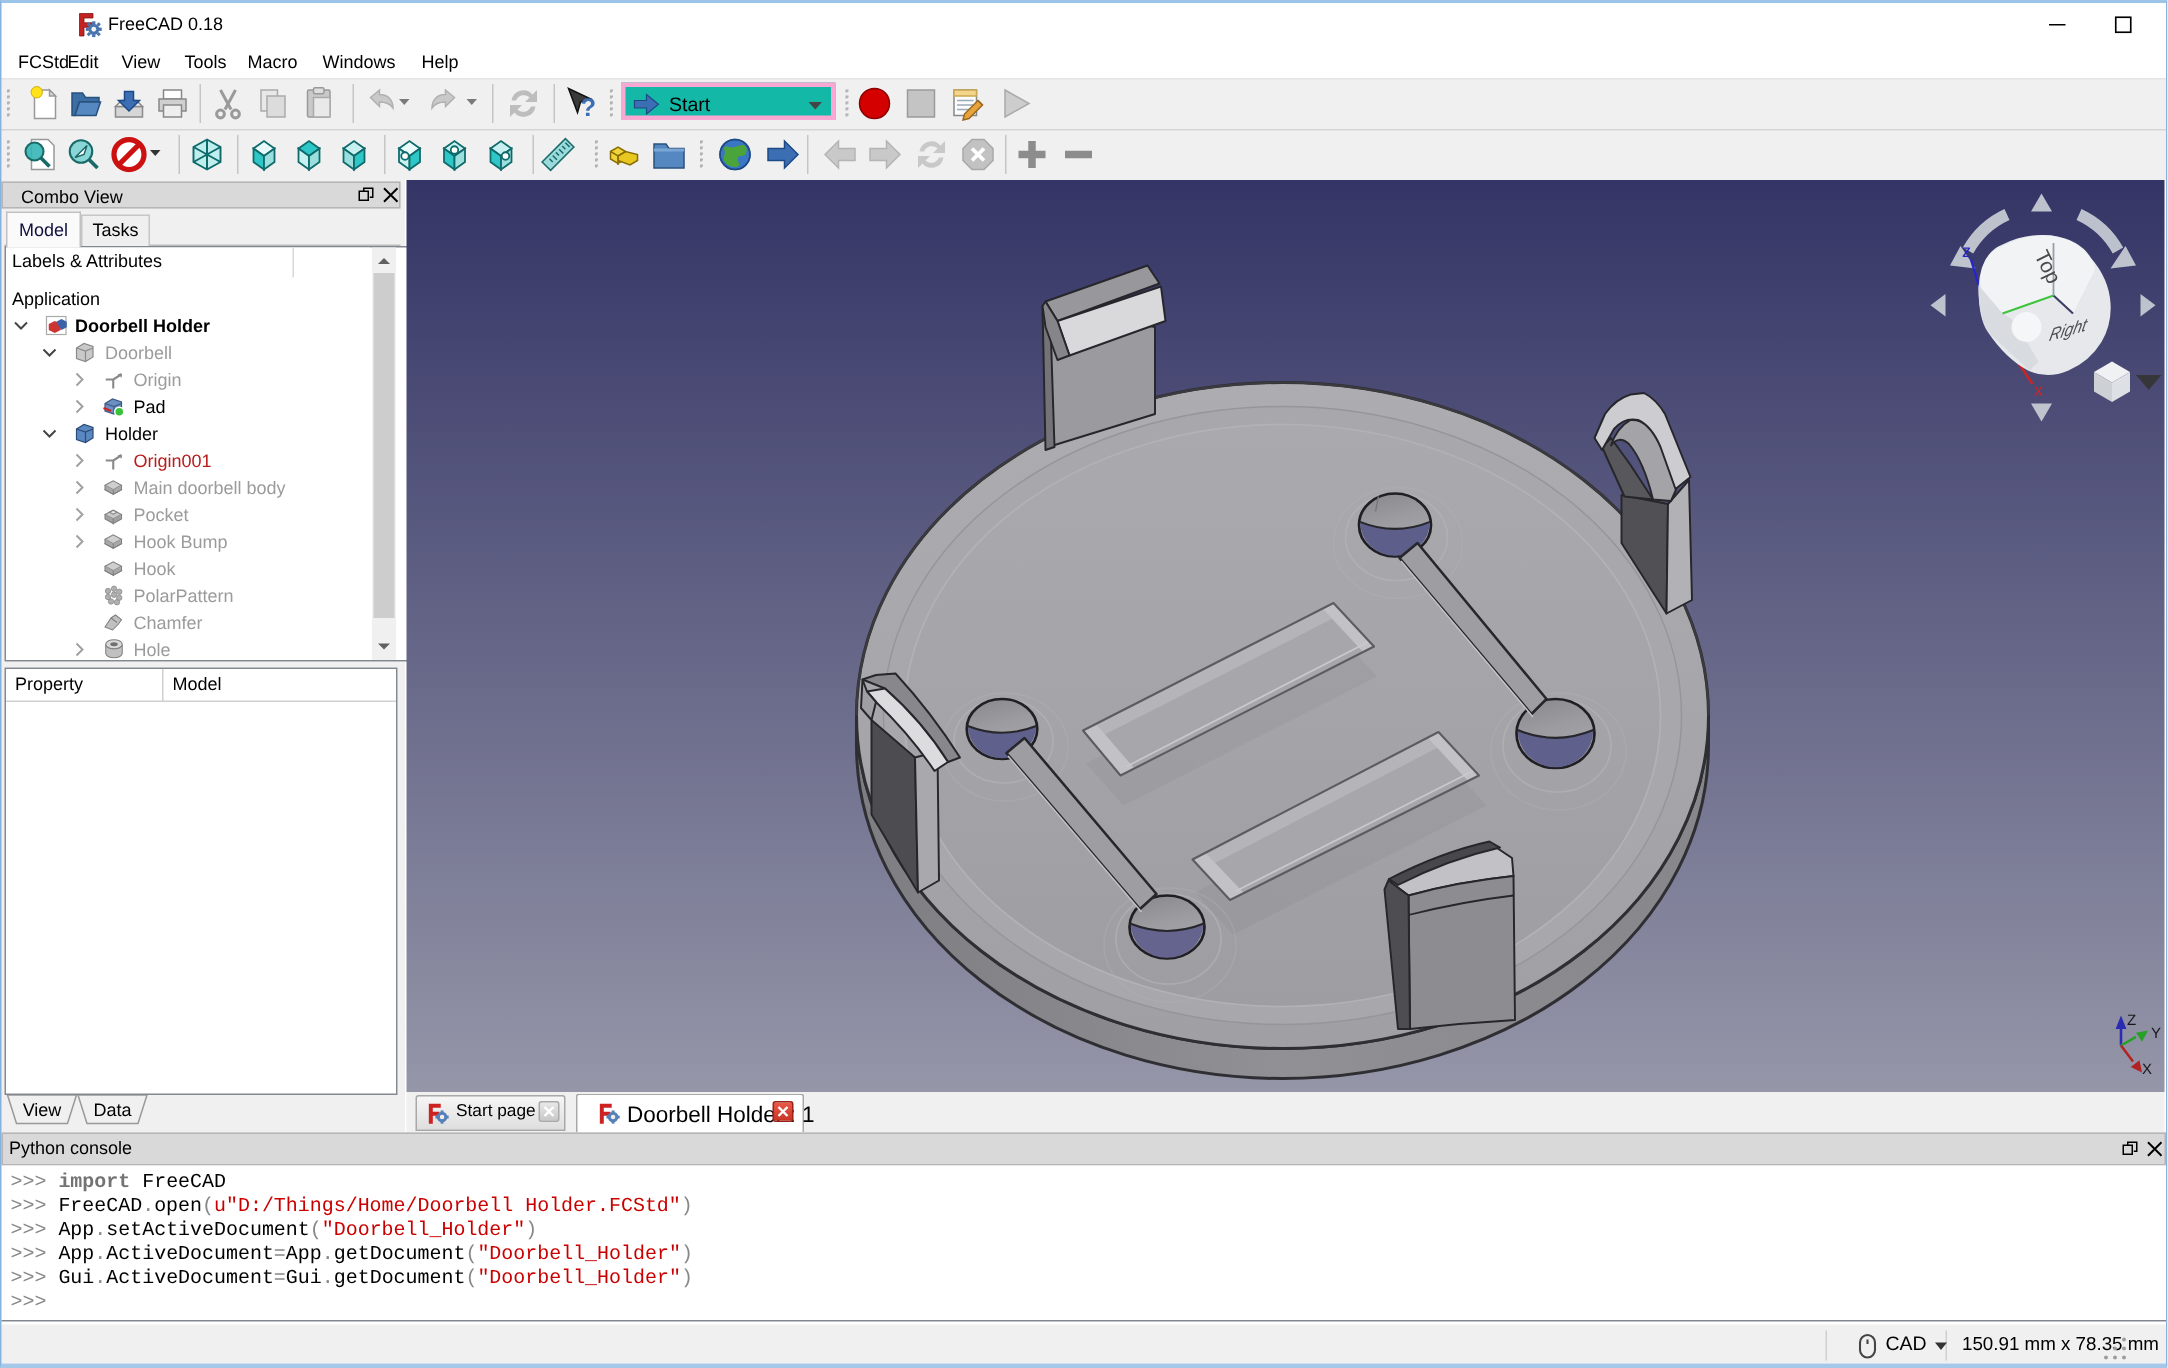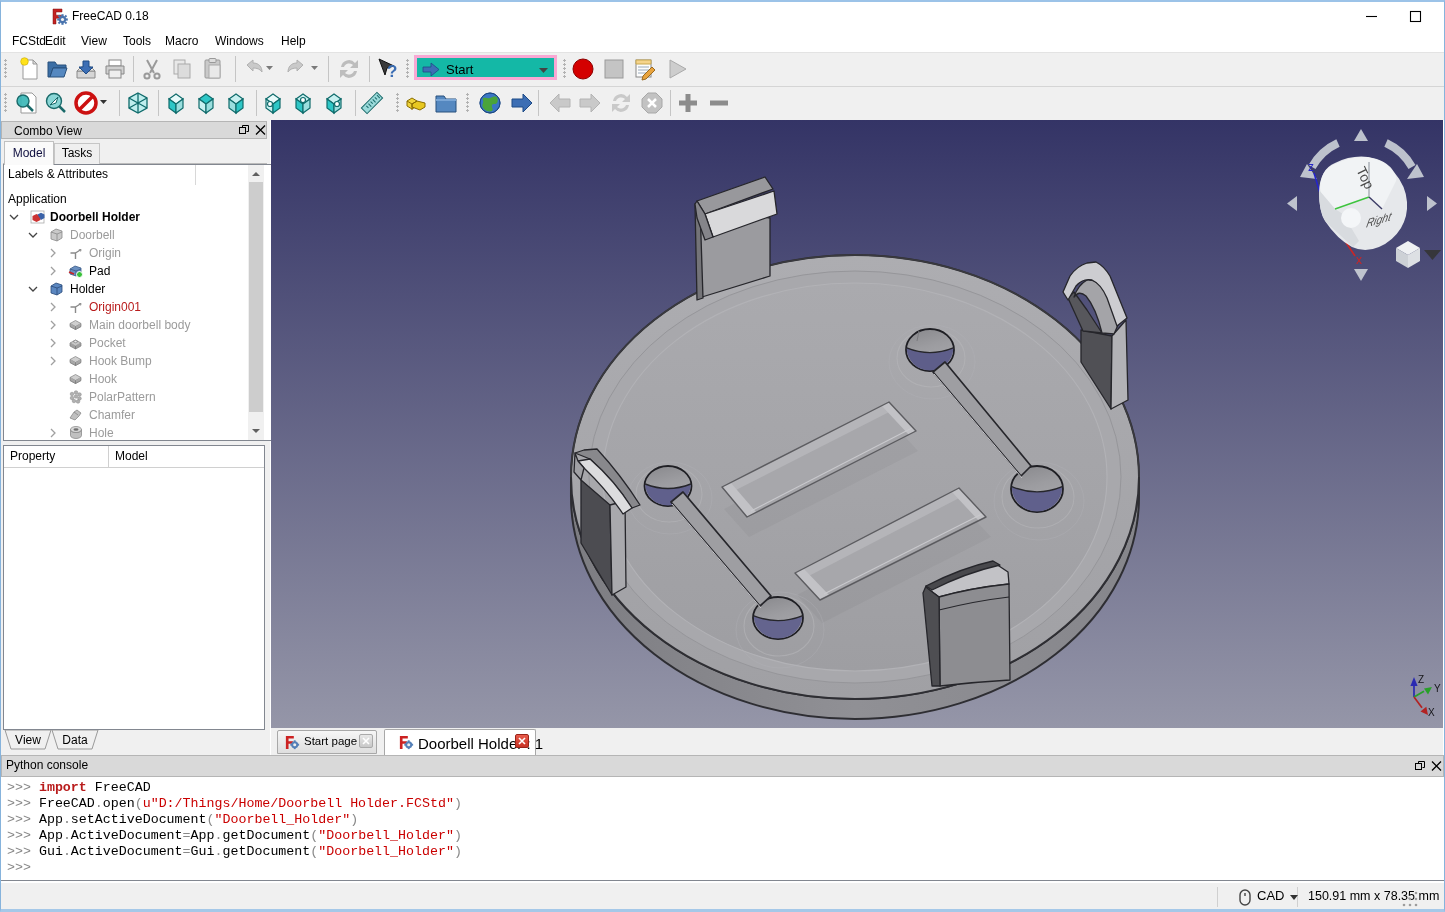--- a/index.html
+++ b/index.html
@@ -20,21 +20,21 @@
 #combo { position:absolute; left:0; top:120px; width:270px; height:635px; background:#f0f0f0; }
 #combo-title { position:absolute; left:1px; top:1px; width:266px; height:18px; background:#d9d9d9; border:1px solid #b5b5b5; font-size:12px; color:#000; padding:2px 0 0 12px; }
 .dtab { position:absolute; font-size:12px; text-align:center; }
 #tree { position:absolute; left:3px; top:44px; width:296px; height:277px; background:#fff; border:1px solid #828790; font-size:12px; }
 #prop { position:absolute; left:3px; top:325px; width:262px; height:285px; background:#fff; border:1px solid #828790; font-size:12px;padding-left:14px; }
 #pycon-title { position:absolute; left:1px; top:755px; width:1443px; height:22px; padding-top:4px; background:#d9d9d9; border:1px solid #b5b5b5; font-size:12px; padding:2px 0 0 4px; }
 #pycon { position:absolute; left:1px; top:777px; width:1443px; height:104px; background:#fff; border-bottom:1px solid #828790; font-family:"Liberation Mono", monospace; font-size:13.3px; line-height:16px; padding:3px 0 0 6px; white-space:pre; }
 #statusbar { position:absolute; left:1px; top:883px; width:1443px; height:26px; background:#f0f0f0; font-size:13px; }
 #viewport { position:absolute; left:271px; top:120px; width:1172px; height:608px; background:linear-gradient(#343466, #9596a8); overflow:hidden; }
 #mditabs { position:absolute; left:271px; top:728px; width:1172px; height:38px; background:#f0f0f0; border-bottom:none; }
-.kw { color:#b91c1c; font-weight:bold; }
+.kw { color:#737373; font-weight:bold; }
 .st { color:#ca0000; }
 .pu { color:#888; }
 </style>
 </head>
 <body>
 <div id="frame"></div>
 
 <div id="titlebar">
   <svg class="abs" style="left:10px;top:6px" width="17" height="17" viewBox="0 0 17 17">
     <path d="M2 1h9v3H5v3.2h5.5v3H5V16H2z" fill="#c42222" stroke="#7a1010" stroke-width=".5"></path>

